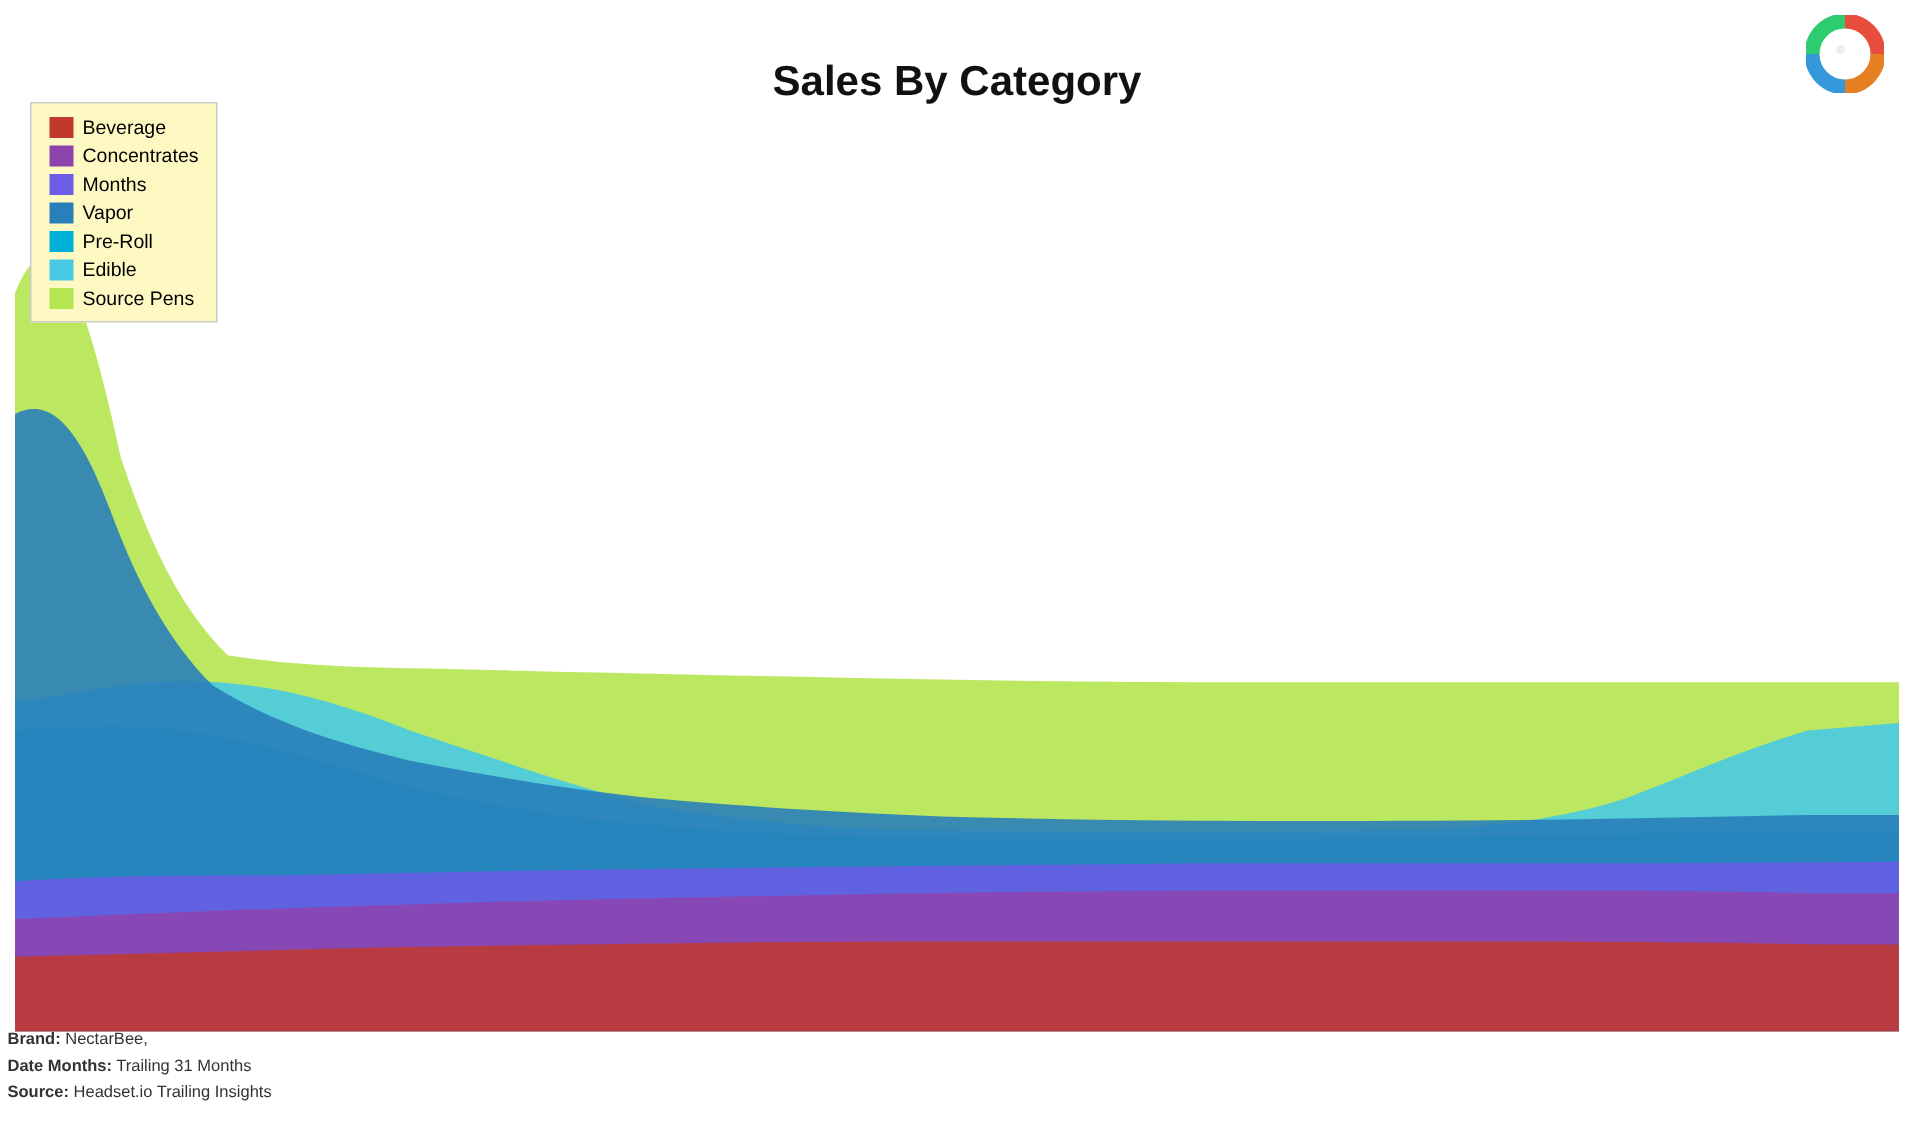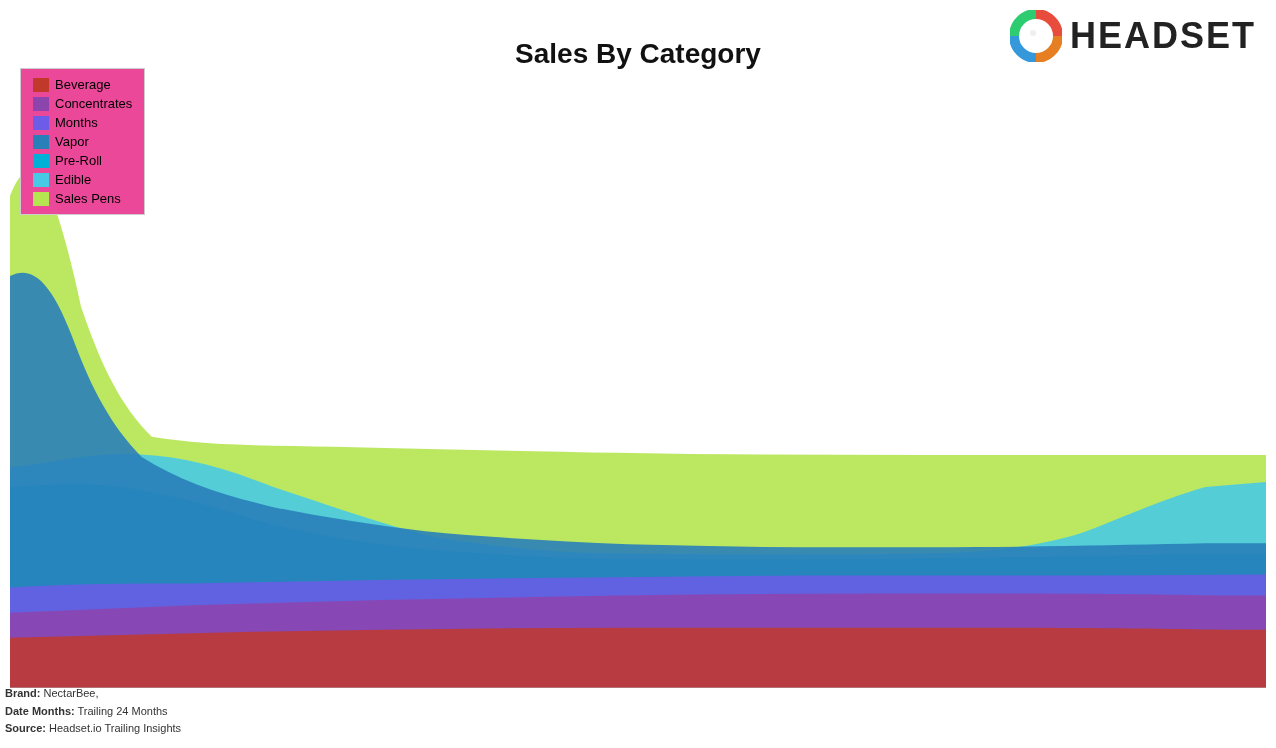--- a/index.html
+++ b/index.html
@@ -50,21 +50,21 @@
       font-size: 28px;
       font-weight: bold;
       color: #111;
     }
 
     
     .legend {
       position: absolute;
       top: 68px;
       left: 20px;
-      background: #ec4899;
+      background: #fef9c3;
       border: 1px solid #ccc;
       padding: 8px 12px;
       display: flex;
       flex-direction: column;
       gap: 4px;
       z-index: 10;
     }
 
     .legend-item {
       display: flex;
@@ -126,21 +126,20 @@
 
       <path d="M26 4 A22 22 0 0 1 48 26" stroke="#e74c3c" stroke-width="10" fill="none"></path>
       <path d="M48 26 A22 22 0 0 1 26 48" stroke="#e67e22" stroke-width="10" fill="none"></path>
       <path d="M26 48 A22 22 0 0 1 4 26" stroke="#3498db" stroke-width="10" fill="none"></path>
       <path d="M4 26 A22 22 0 0 1 26 4" stroke="#2ecc71" stroke-width="10" fill="none"></path>
 
       <circle cx="26" cy="26" r="8" fill="#fff"></circle>
 
       <circle cx="23" cy="23" r="3" fill="#ddd" opacity="0.5"></circle>
     </svg>
-    <span class="logo-text">HEADSET</span>
   </div>
 
   <div class="chart-title">Sales By Category</div>
 
   <div class="legend">
 
   <div class="legend-item">
         <div class="legend-color" style="background-color: rgb(192, 57, 43);"></div>
         <span>Beverage</span>
       </div>
@@ -159,21 +158,21 @@
       <div class="legend-item">
         <div class="legend-color" style="background-color: rgb(0, 176, 215);"></div>
         <span>Pre-Roll</span>
       </div>
       <div class="legend-item">
         <div class="legend-color" style="background-color: rgb(72, 202, 228);"></div>
         <span>Edible</span>
       </div>
       <div class="legend-item">
         <div class="legend-color" style="background-color: rgb(181, 229, 80);"></div>
-        <span>Sales Pens</span>
+        <span>Source Pens</span>
       </div>
     </div>
 
   <div class="chart-area">
     <svg width="100%" height="100%" viewBox="0 0 1240 620" preserveAspectRatio="none" xmlns="http://www.w3.org/2000/svg">
 
       <defs>
         <linearGradient id="vaporGrad" x1="0%" y1="0%" x2="0%" y2="100%">
           <stop offset="0%" style="stop-color:#b5e550;stop-opacity:1"></stop>
           <stop offset="100%" style="stop-color:#a0d040;stop-opacity:1"></stop>
@@ -268,21 +267,21 @@
   </div>
 
 
   <div class="footer-info">
     <div>
       <span class="label">Brand:</span>
       <span>NectarBee,</span>
     </div>
     <div>
       <span class="label">Date Months:</span>
-      <span>Trailing 24 Months</span>
+      <span>Trailing 31 Months</span>
     </div>
     <div>
       <span class="label">Source:</span>
       <span>Headset.io Trailing Insights</span>
     </div>
   </div>
 
 </div>
 
 </body></html>

